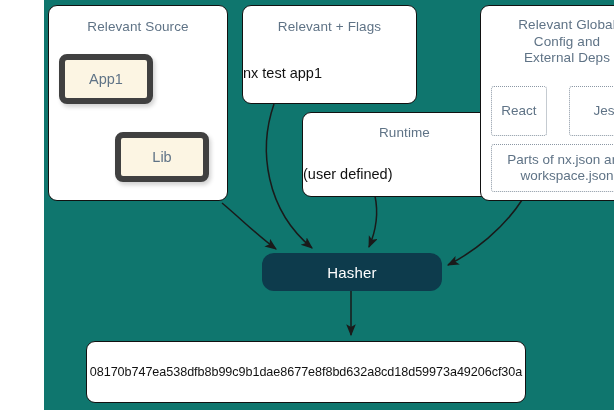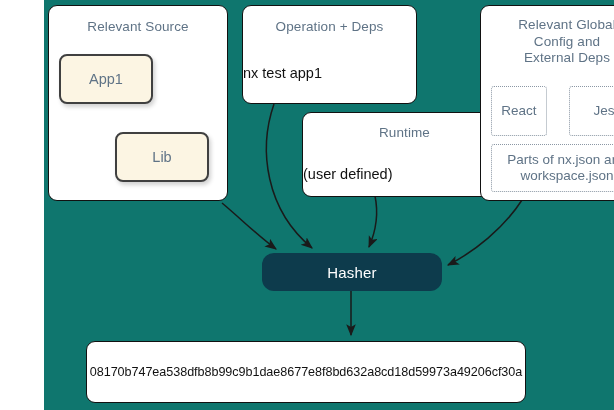--- a/index.html
+++ b/index.html
@@ -47,21 +47,21 @@
     line-height: 16.5px;
     letter-spacing: 0.1px;
     white-space: pre-line;
   }
 
   
   .node-cream {
     position: absolute;
     box-sizing: border-box;
     background: #fcf5e3;
-    border: 2px solid #404040;
+    border: 6px solid #404040;
     border-radius: 8px;
     box-shadow: 2px 3px 4px rgba(0,0,0,0.18);
     color: #5f7386;
     font-size: 14.5px;
     display: flex;
     align-items: center;
     justify-content: center;
     z-index: 3;
   }
 
@@ -164,21 +164,21 @@
     <div class="node-cream" id="node-app1" style="left:10px; top:48px; width:94px; height:50px;">
       <span>App1</span>
     </div>
 
     <div class="node-cream" id="node-lib" style="left:66px; top:126px; width:94px; height:50px;">
       <span>Lib</span>
     </div>
   </div>
 
   <div class="panel" id="panel-operation-flags" style="left:198px; top:5px; width:175px; height:99px;">
-    <div class="panel-title" style="top:13px;">Operation + Deps</div>
+    <div class="panel-title" style="top:13px;">Relevant + Flags</div>
     <div class="panel-body" style="top:58px;">nx test app1</div>
   </div>
 
   <div class="panel" id="panel-runtime" style="left:258px; top:112px; width:205px; height:85px;">
     <div class="panel-title" style="top:12px;">Runtime</div>
     <div class="panel-body" style="top:52px;">(user defined)</div>
   </div>
 
   <div class="panel" id="panel-global-config" style="left:436px; top:5px; width:174px; height:196px;">
     <div class="panel-title" style="top:11px;">Relevant Global

